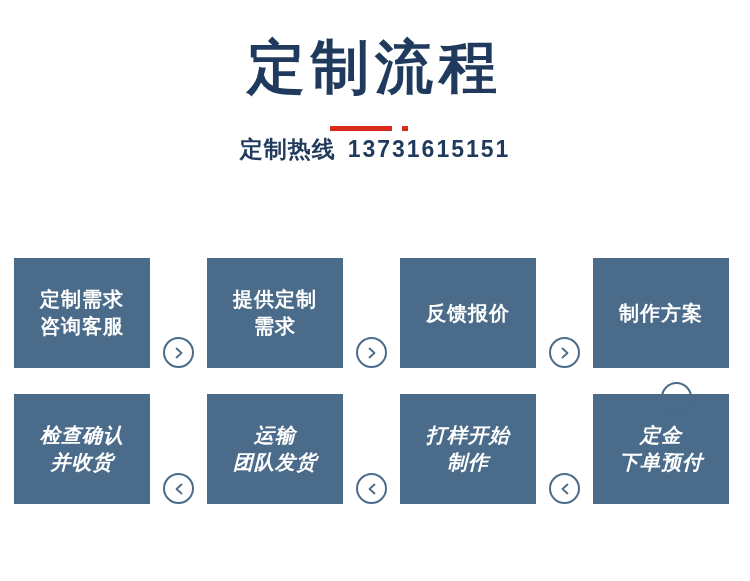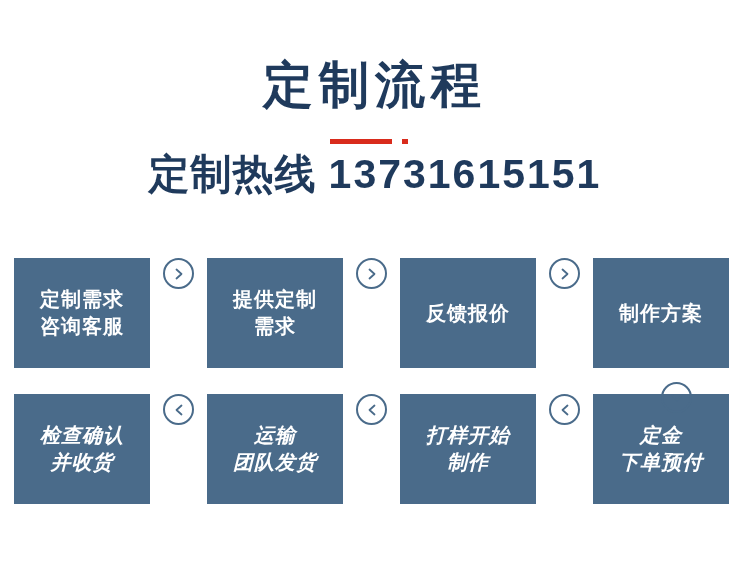--- a/index.html
+++ b/index.html
@@ -14,25 +14,25 @@
     overflow: hidden;
   }
   .page {
     position: relative;
     width: 750px;
     height: 581px;
     background: #ffffff;
   }
   .title {
     text-align: center;
-    font-size: 50px;
+    font-size: 58px;
     font-weight: bold;
     color: #1f3a5c;
     letter-spacing: 6px;
-    padding-top: 58px;
+    padding-top: 36px;
     line-height: 1.1;
     font-family: "DejaVu Sans", "Liberation Sans", sans-serif;
   }
   .divider {
     margin: 26px auto 0 auto;
     width: 90px;
     height: 0;
     position: relative;
   }
   .divider .bar {
@@ -48,40 +48,40 @@
     left: 72px;
     top: 0;
     width: 6px;
     height: 5px;
     background: #d92b1c;
   }
   .hotline {
     text-align: center;
     margin-top: 34px;
     color: #1f3a5c;
-    font-size: 41px;
+    font-size: 23px;
     font-weight: bold;
     letter-spacing: 1px;
     font-family: "DejaVu Sans", "Liberation Sans", sans-serif;
   }
   .hotline .num {
     letter-spacing: 2px;
     margin-left: 12px;
     font-family: "Liberation Sans", sans-serif;
   }
 
   .flow {
     position: absolute;
     left: 0;
     top: 258px;
     width: 750px;
   }
   .row {
     display: flex;
-    align-items: flex-start;
+    align-items: flex-end;
     justify-content: flex-start;
     padding-left: 14px;
   }
   .row2 {
     margin-top: 26px;
     font-style: italic;
   }
   .box {
     width: 136px;
     height: 110px;

